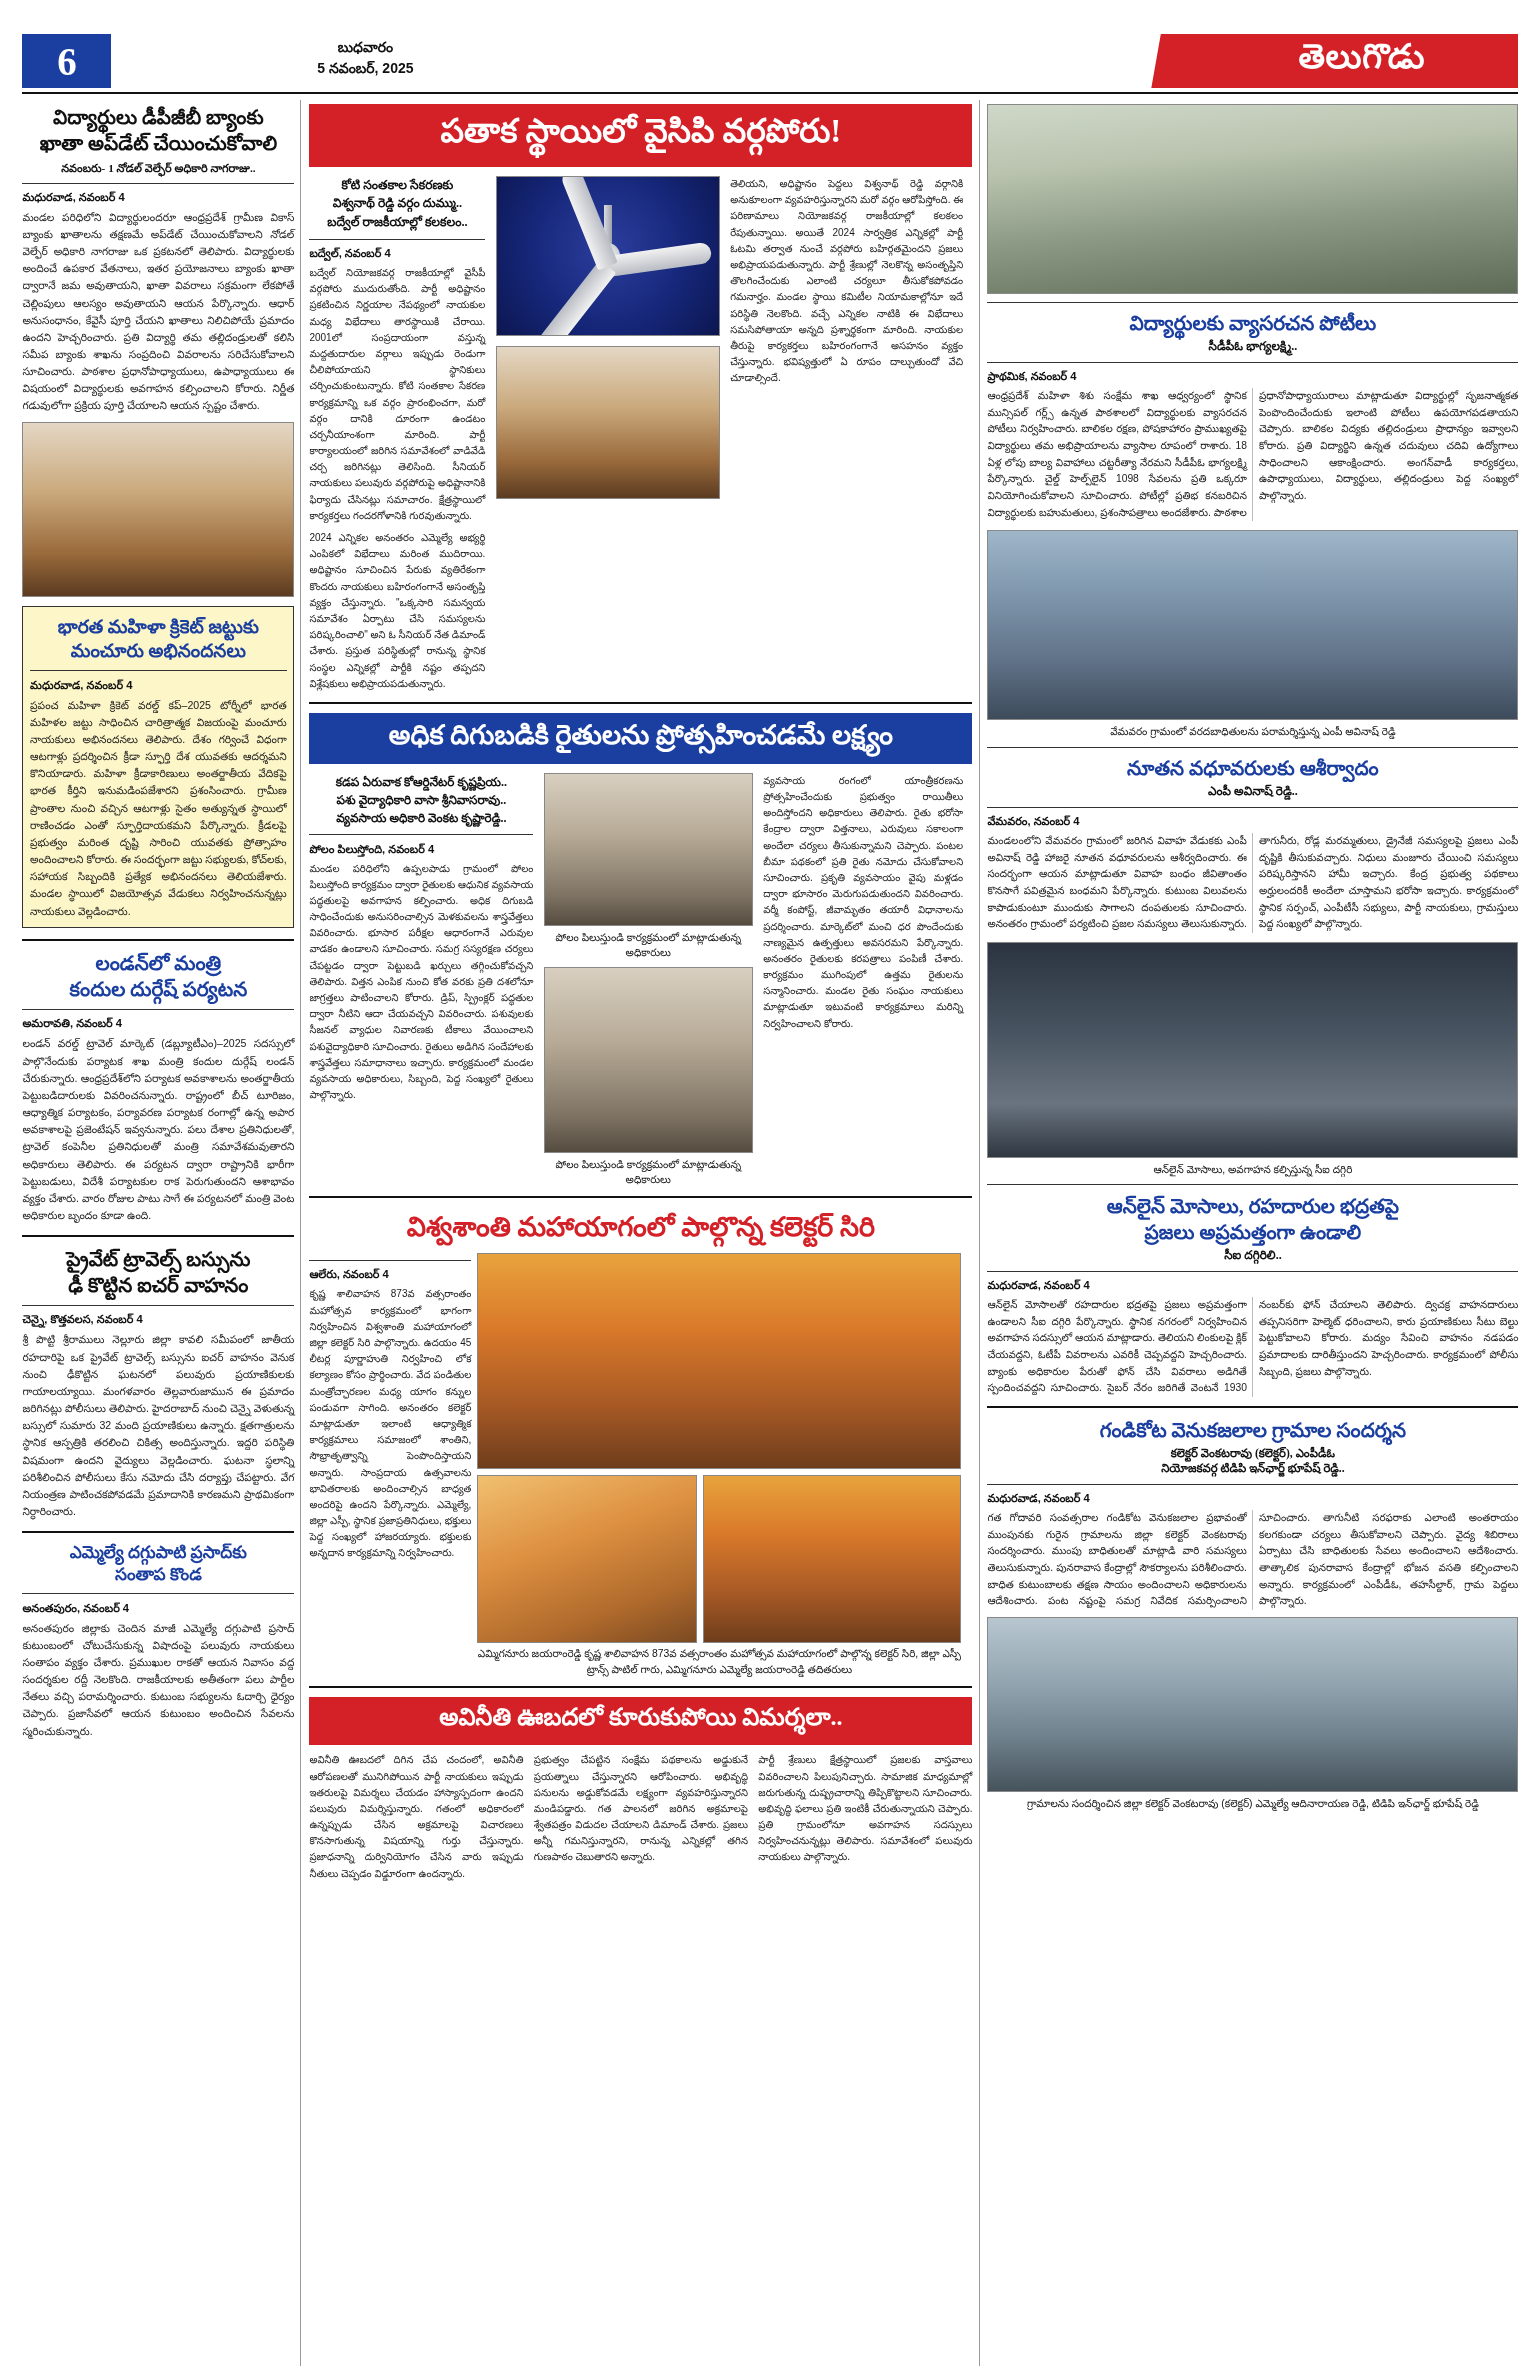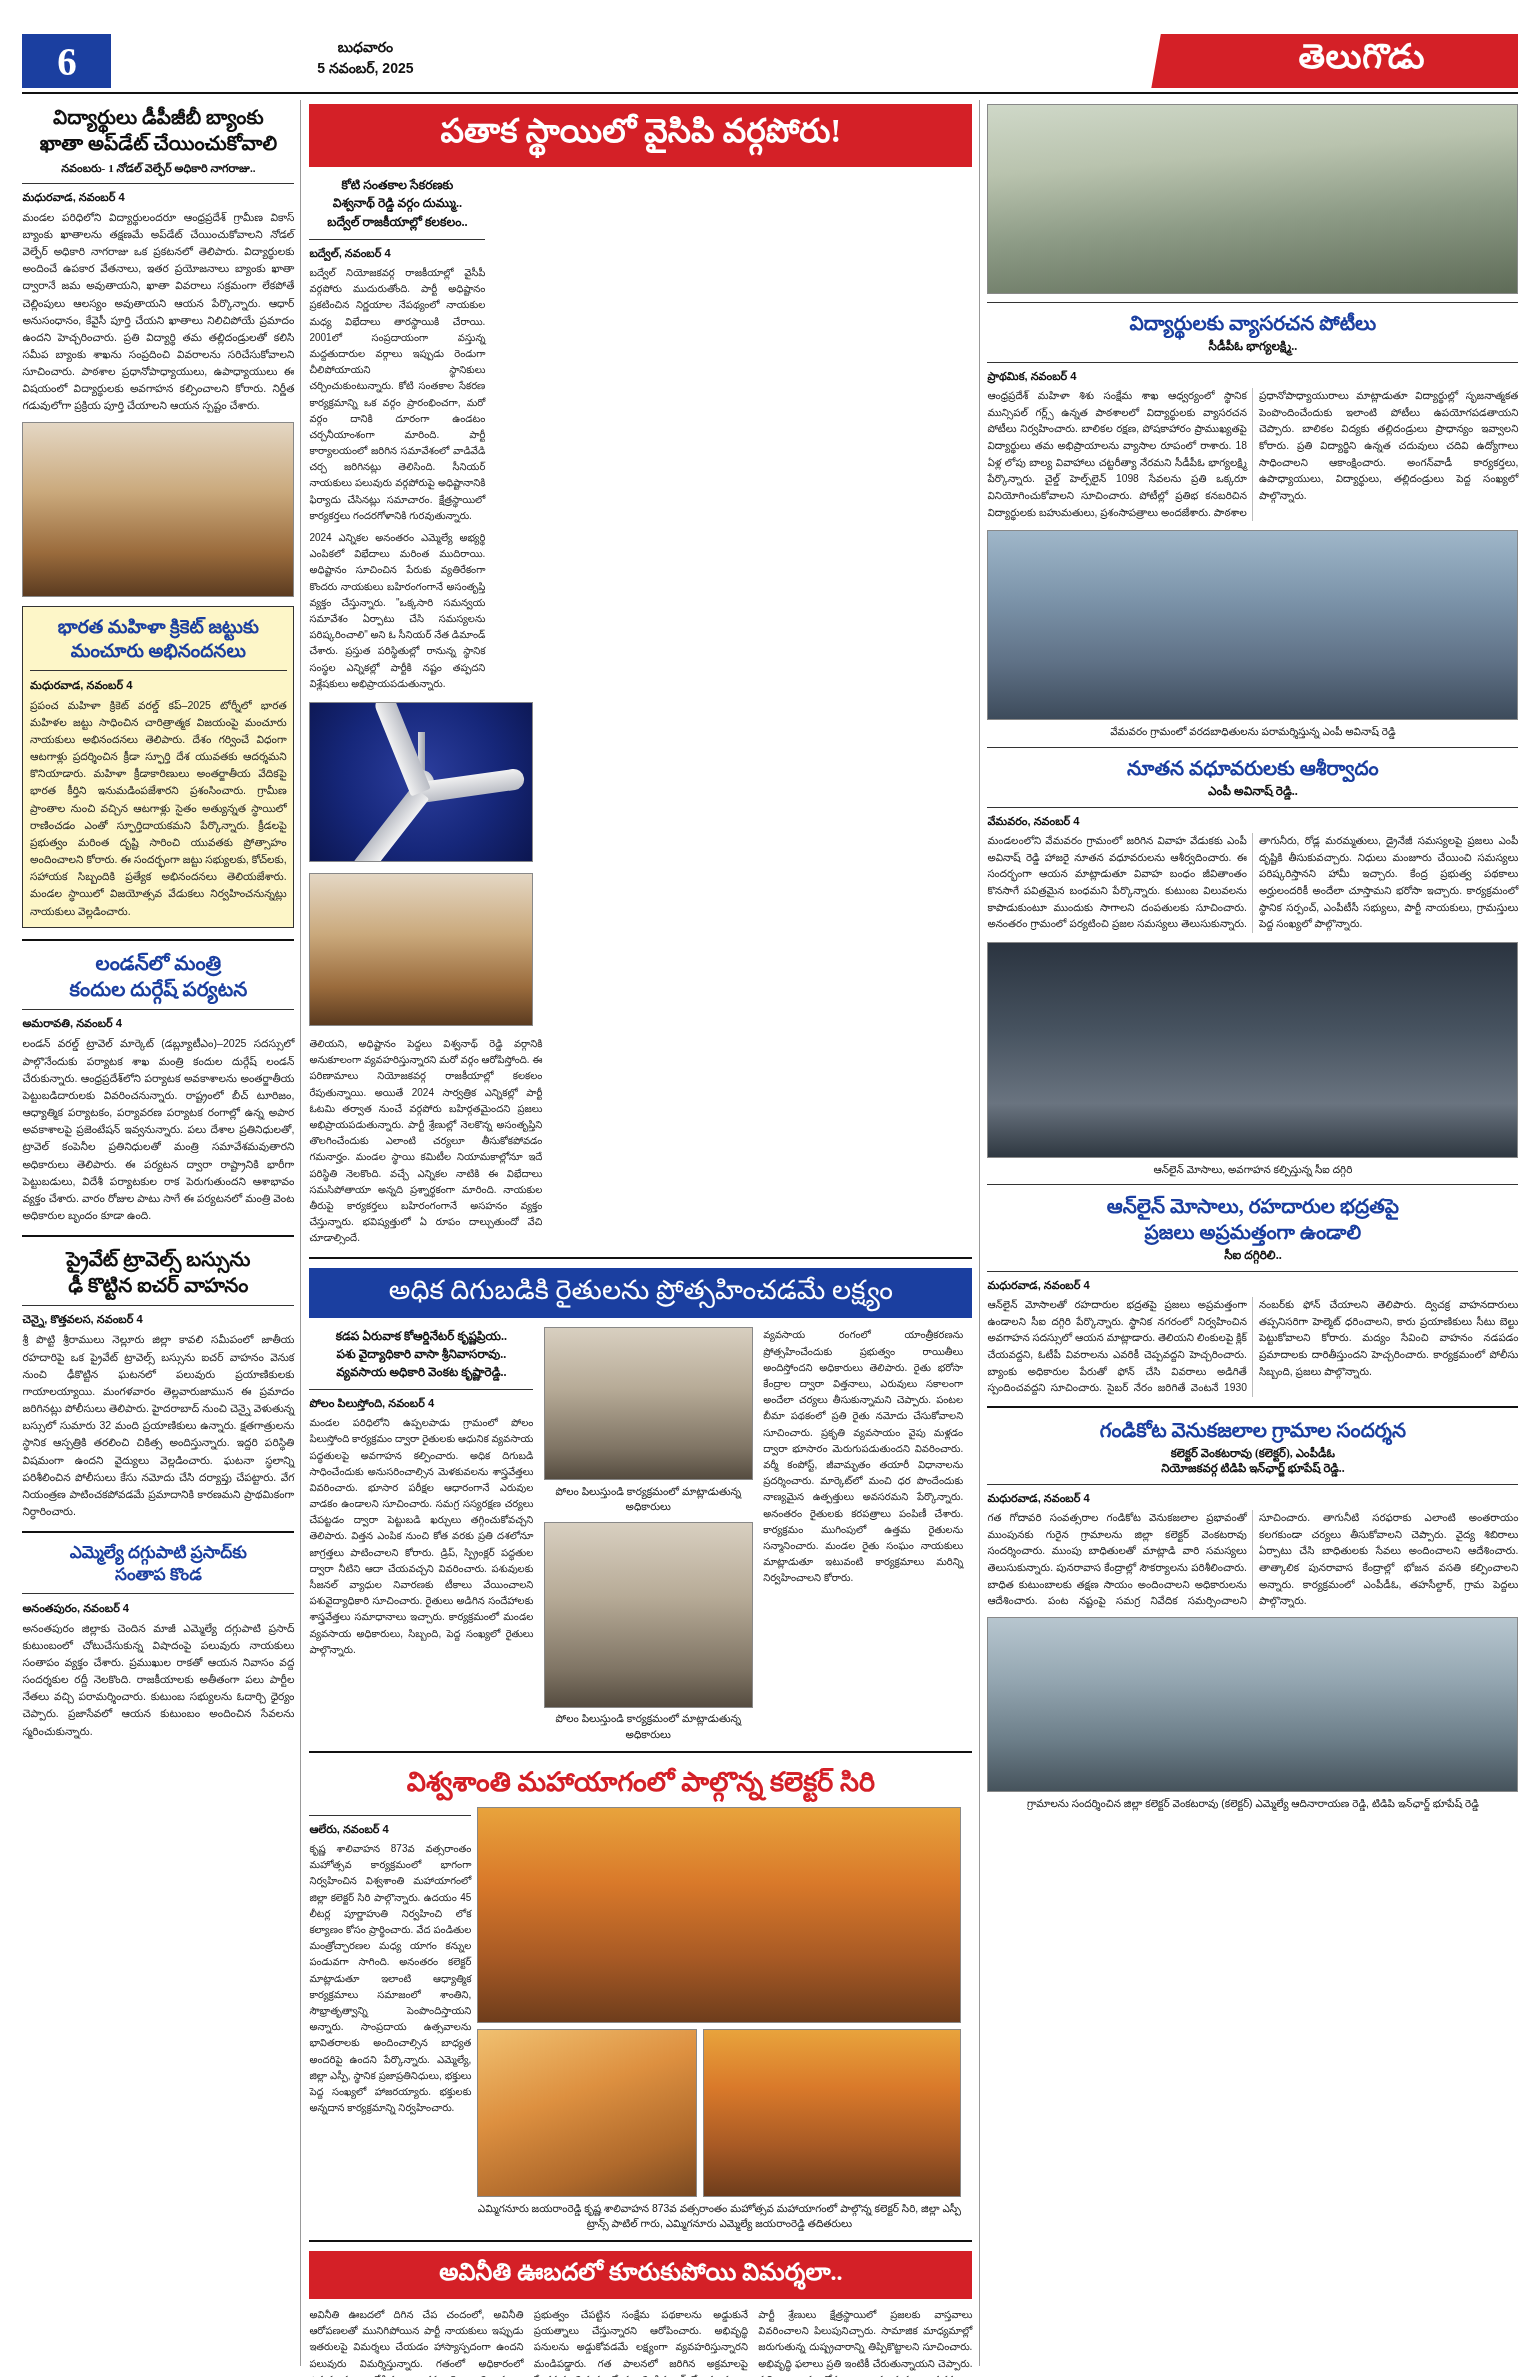--- a/index.html
+++ b/index.html
@@ -130,21 +130,21 @@
     background:linear-gradient(90deg,#d9dbe0,#9ea2aa);
   }
 
   
   .yellowbox { background:#fdf6c8; border:0.7px solid #333; }
   .redbar {
     background:#d42027; color:#fff; text-align:center; font-weight:bold;
     font-family:"Liberation Serif", serif; font-size:22.4px; padding:7.5px 4.5px;
   }
   .bluebar {
-    background:#1b3fa0; color:#fff; text-align:center; font-weight:normal;
+    background:#1b3fa0; color:#fff; text-align:center; font-weight:bold;
     font-family:"Liberation Serif", serif; font-size:21px; padding:6.7px 4.5px;
   }
   .subhead-bold {
     font-size:12.7px; font-weight:bold; line-height:1.5; color:#111;
     font-family:"Liberation Serif", serif;
   }
   .two-col { column-count:2; column-gap:12px; column-rule:0.7px solid #bbb; }
 </style>
 </head>
 <body>
@@ -217,21 +217,21 @@
         <div class="body-txt">అనంతపురం జిల్లాకు చెందిన మాజీ ఎమ్మెల్యే దగ్గుపాటి ప్రసాద్ కుటుంబంలో చోటుచేసుకున్న విషాదంపై పలువురు నాయకులు సంతాపం వ్యక్తం చేశారు. ప్రముఖుల రాకతో ఆయన నివాసం వద్ద సందర్శకుల రద్దీ నెలకొంది. రాజకీయాలకు అతీతంగా పలు పార్టీల నేతలు వచ్చి పరామర్శించారు. కుటుంబ సభ్యులను ఓదార్చి ధైర్యం చెప్పారు. ప్రజాసేవలో ఆయన కుటుంబం అందించిన సేవలను స్మరించుకున్నారు.</div>
       </div>
 
     </div>
 
     <div class="col c2">
 
       <div>
         <div class="redbar" style="font-size:33px; padding:9px 6px; letter-spacing:0px;">పతాక స్థాయిలో వైసిపి వర్గపోరు!</div>
 
-        <div style="display:flex; gap:10.4px; margin-top:9px;flex-direction:column;">
+        <div style="display:flex; gap:10.4px; margin-top:9px;">
           <div style="width:176px;">
             <div class="subhead-bold hl-red" style="white-space:pre-line; text-align:center; font-size:12.3px;">కోటి సంతకాల సేకరణకు
 విశ్వనాథ్ రెడ్డి వర్గం దుమ్ము..
 బద్వేల్ రాజకీయాల్లో కలకలం..</div>
             <div class="hr-thin"></div>
             <div class="dateline">బద్వేల్, నవంబర్ 4</div>
             <div class="body-txt" style="font-size:10px;">బద్వేల్ నియోజకవర్గ రాజకీయాల్లో వైసీపీ వర్గపోరు ముదురుతోంది. పార్టీ అధిష్టానం ప్రకటించిన నిర్ణయాల నేపథ్యంలో నాయకుల మధ్య విభేదాలు తారస్థాయికి చేరాయి. 2001లో సంప్రదాయంగా వస్తున్న మద్దతుదారుల వర్గాలు ఇప్పుడు రెండుగా చీలిపోయాయని స్థానికులు చర్చించుకుంటున్నారు. కోటి సంతకాల సేకరణ కార్యక్రమాన్ని ఒక వర్గం ప్రారంభించగా, మరో వర్గం దానికి దూరంగా ఉండటం చర్చనీయాంశంగా మారింది. పార్టీ కార్యాలయంలో జరిగిన సమావేశంలో వాడివేడి చర్చ జరిగినట్లు తెలిసింది. సీనియర్ నాయకులు పలువురు వర్గపోరుపై అధిష్టానానికి ఫిర్యాదు చేసినట్లు సమాచారం. క్షేత్రస్థాయిలో కార్యకర్తలు గందరగోళానికి గురవుతున్నారు.</div>
             <div class="body-txt" style="font-size:10px; margin-top:6px;">2024 ఎన్నికల అనంతరం ఎమ్మెల్యే అభ్యర్థి ఎంపికలో విభేదాలు మరింత ముదిరాయి. అధిష్టానం సూచించిన పేరుకు వ్యతిరేకంగా కొందరు నాయకులు బహిరంగంగానే అసంతృప్తి వ్యక్తం చేస్తున్నారు. "ఒక్కసారి సమన్వయ సమావేశం ఏర్పాటు చేసి సమస్యలను పరిష్కరించాలి" అని ఓ సీనియర్ నేత డిమాండ్ చేశారు. ప్రస్తుత పరిస్థితుల్లో రానున్న స్థానిక సంస్థల ఎన్నికల్లో పార్టీకి నష్టం తప్పదని విశ్లేషకులు అభిప్రాయపడుతున్నారు.</div>
           </div>
 

